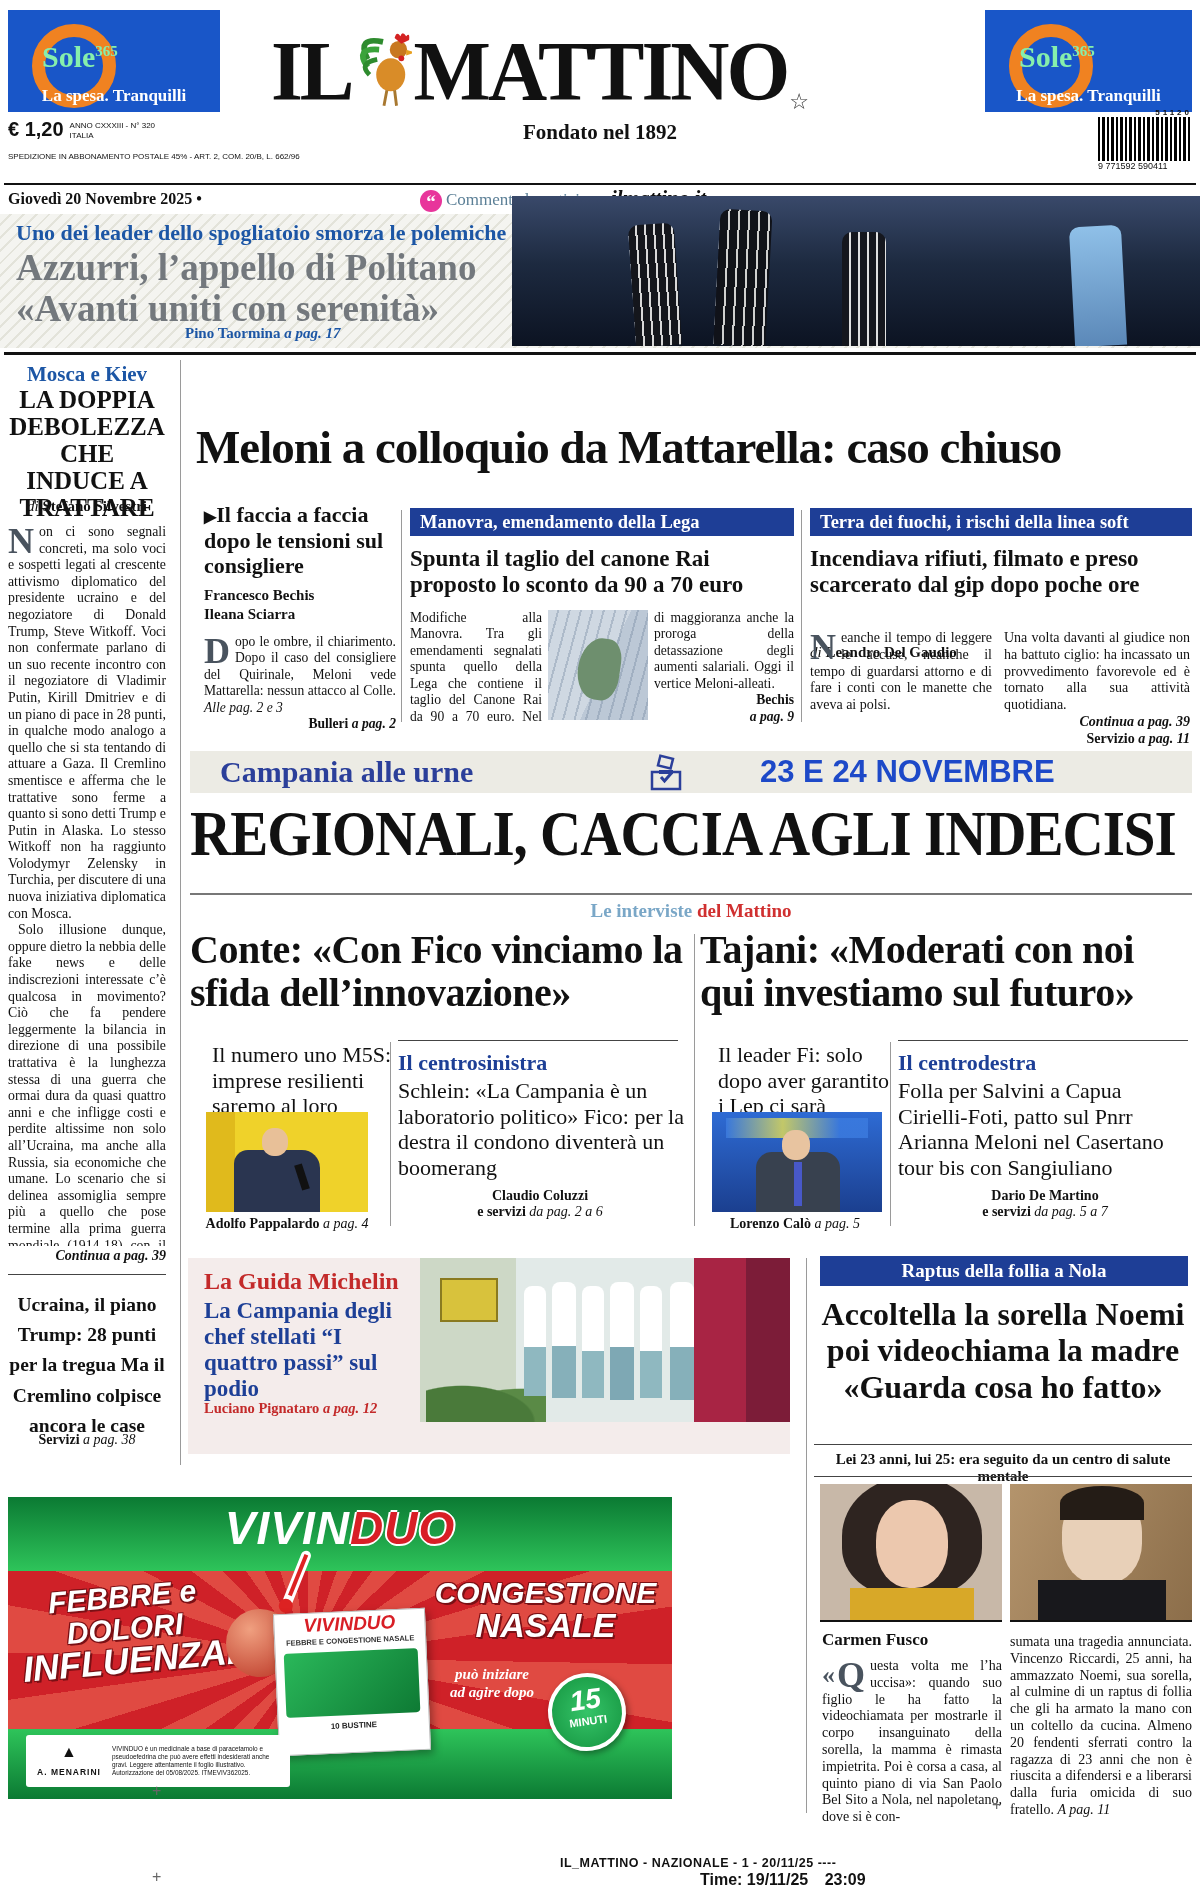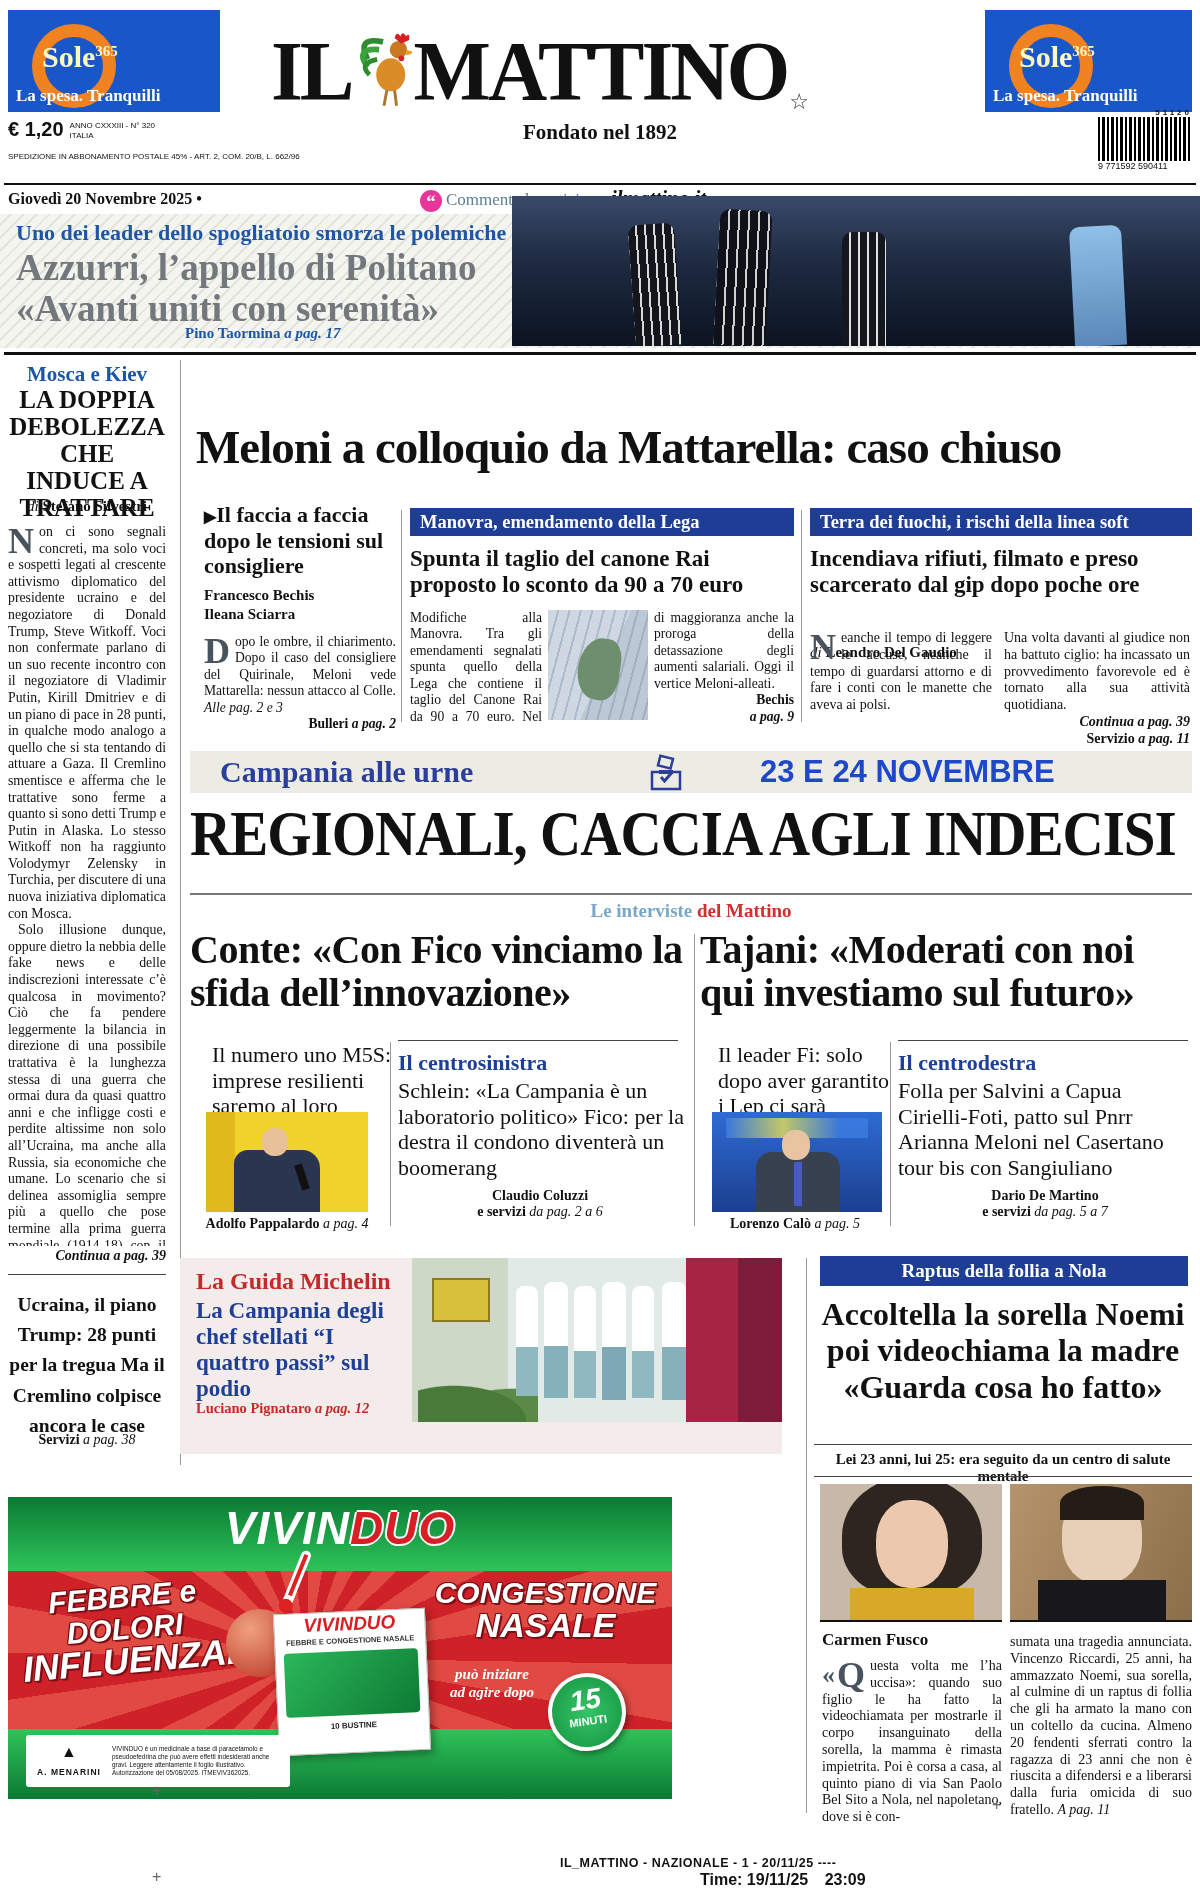--- a/index.html
+++ b/index.html
@@ -8,23 +8,23 @@
   .abs{position:absolute;}
   .sans{font-family:"Liberation Sans",sans-serif;}
   .just{text-align:justify;}
   .ctr{text-align:center;}
   .rgt{text-align:right;font-weight:bold;}
   .it{font-style:italic;}
   .bd{font-weight:bold;}
   
   .sole{background:#1956c8;color:#fff;}
   .sole .ring{position:absolute;left:24px;top:14px;width:58px;height:58px;border:13px solid #f08221;border-radius:50%;}
-  .sole .nm{position:absolute;left:34px;top:26px;font:bold 30px/30px "Liberation Serif",serif;color:#fef9c3;}
+  .sole .nm{position:absolute;left:34px;top:26px;font:bold 30px/30px "Liberation Serif",serif;color:#86efac;}
   .sole .sup{font-size:15px;vertical-align:super;}
-  .sole .tag{position:absolute;left:8px;right:0;bottom:6px;text-align:left;font:bold 17px "Liberation Serif",serif;}
+  .sole .tag{position:absolute;left:0;right:0;bottom:6px;text-align:center;font:bold 17px "Liberation Serif",serif;}
   .logo{display:flex;align-items:flex-end;justify-content:center;gap:2px;}
   .logo .t{font:bold 82px/80px "Liberation Serif",serif;letter-spacing:-3px;transform:scaleY(1.04);}
   .star{font-size:22px;color:#333;line-height:20px;}
   .bars{width:92px;height:44px;background:repeating-linear-gradient(90deg,#000 0 2px,#fff 2px 4px,#000 4px 7px,#fff 7px 9px);}
   .rule{background:#111;}
   .cicon{display:inline-block;width:22px;height:22px;border-radius:50%;background:#e8359b;color:#fff;
          font:bold 19px/24px "Liberation Serif",serif;text-align:center;vertical-align:middle;}
   .cicon::before{content:"\201C";}
   
   .hatch{background:repeating-linear-gradient(135deg,#f4f4f0 0 7px,#e3e3da 7px 9px);}
@@ -263,21 +263,21 @@
 
   <div class="abs vdiv" style="left:890px;top:1042px;height:184px;"></div>
   <div class="abs hdiv" style="left:898px;top:1040px;width:290px;"></div>
   <div class="abs sublbl" style="left:898px;top:1050px;">Il centrodestra</div>
   <div class="abs subhead" style="left:898px;top:1078px;width:296px;">Folla per Salvini a Capua Cirielli-Foti, patto sul Pnrr Arianna Meloni nel Casertano tour bis con Sangiuliano</div>
   <div class="abs ctr capt" style="left:898px;top:1188px;width:294px;">
     <b>Dario De Martino</b><br>
     <b>e servizi</b> <span class="it">da pag. 5 a 7</span>
   </div>
 
-  <div class="abs mbox" style="left:180px;top:1258px;width:602px;height:196px;">
+  <div class="abs mbox" style="left:188px;top:1258px;width:602px;height:196px;">
     <div class="abs bd red" style="left:16px;top:10px;font-size:24px;">La Guida Michelin</div>
     <div class="abs bd blue" style="left:16px;top:40px;width:210px;font-size:23px;line-height:1.13;">La Campania degli chef stellati “I quattro passi” sul podio</div>
     <div class="abs bd red" style="left:16px;top:142px;font-size:14.5px;">
       <span>Luciano Pignataro</span> <span class="it">a pag. 12</span>
     </div>
     <div class="photo" style="left:232px;top:0;width:370px;height:164px;background:linear-gradient(90deg,#cdd8c6 0 26%,#e2eae8 26% 74%,#a82444 74% 88%,#7c1c38 88% 100%);">
       <div class="abs" style="left:20px;top:20px;width:54px;height:40px;background:#d8c23c;border:2px solid #8a7a20;"></div>
       <div class="abs" style="left:6px;bottom:0;width:120px;height:42px;background:radial-gradient(ellipse at 30% 100%,#4a7a3a 0 60%,transparent 62%),radial-gradient(ellipse at 80% 100%,#5a8a46 0 55%,transparent 57%);"></div>
       <div class="abs" style="left:104px;top:28px;width:22px;height:110px;background:linear-gradient(#fff 0 20%,#fff 20% 55%,#8fb8c0 55% 100%);border-radius:8px 8px 0 0;"></div>
       <div class="abs" style="left:132px;top:24px;width:24px;height:116px;background:linear-gradient(#fff 0 22%,#fff 22% 55%,#86b0ba 55% 100%);border-radius:8px 8px 0 0;"></div>

